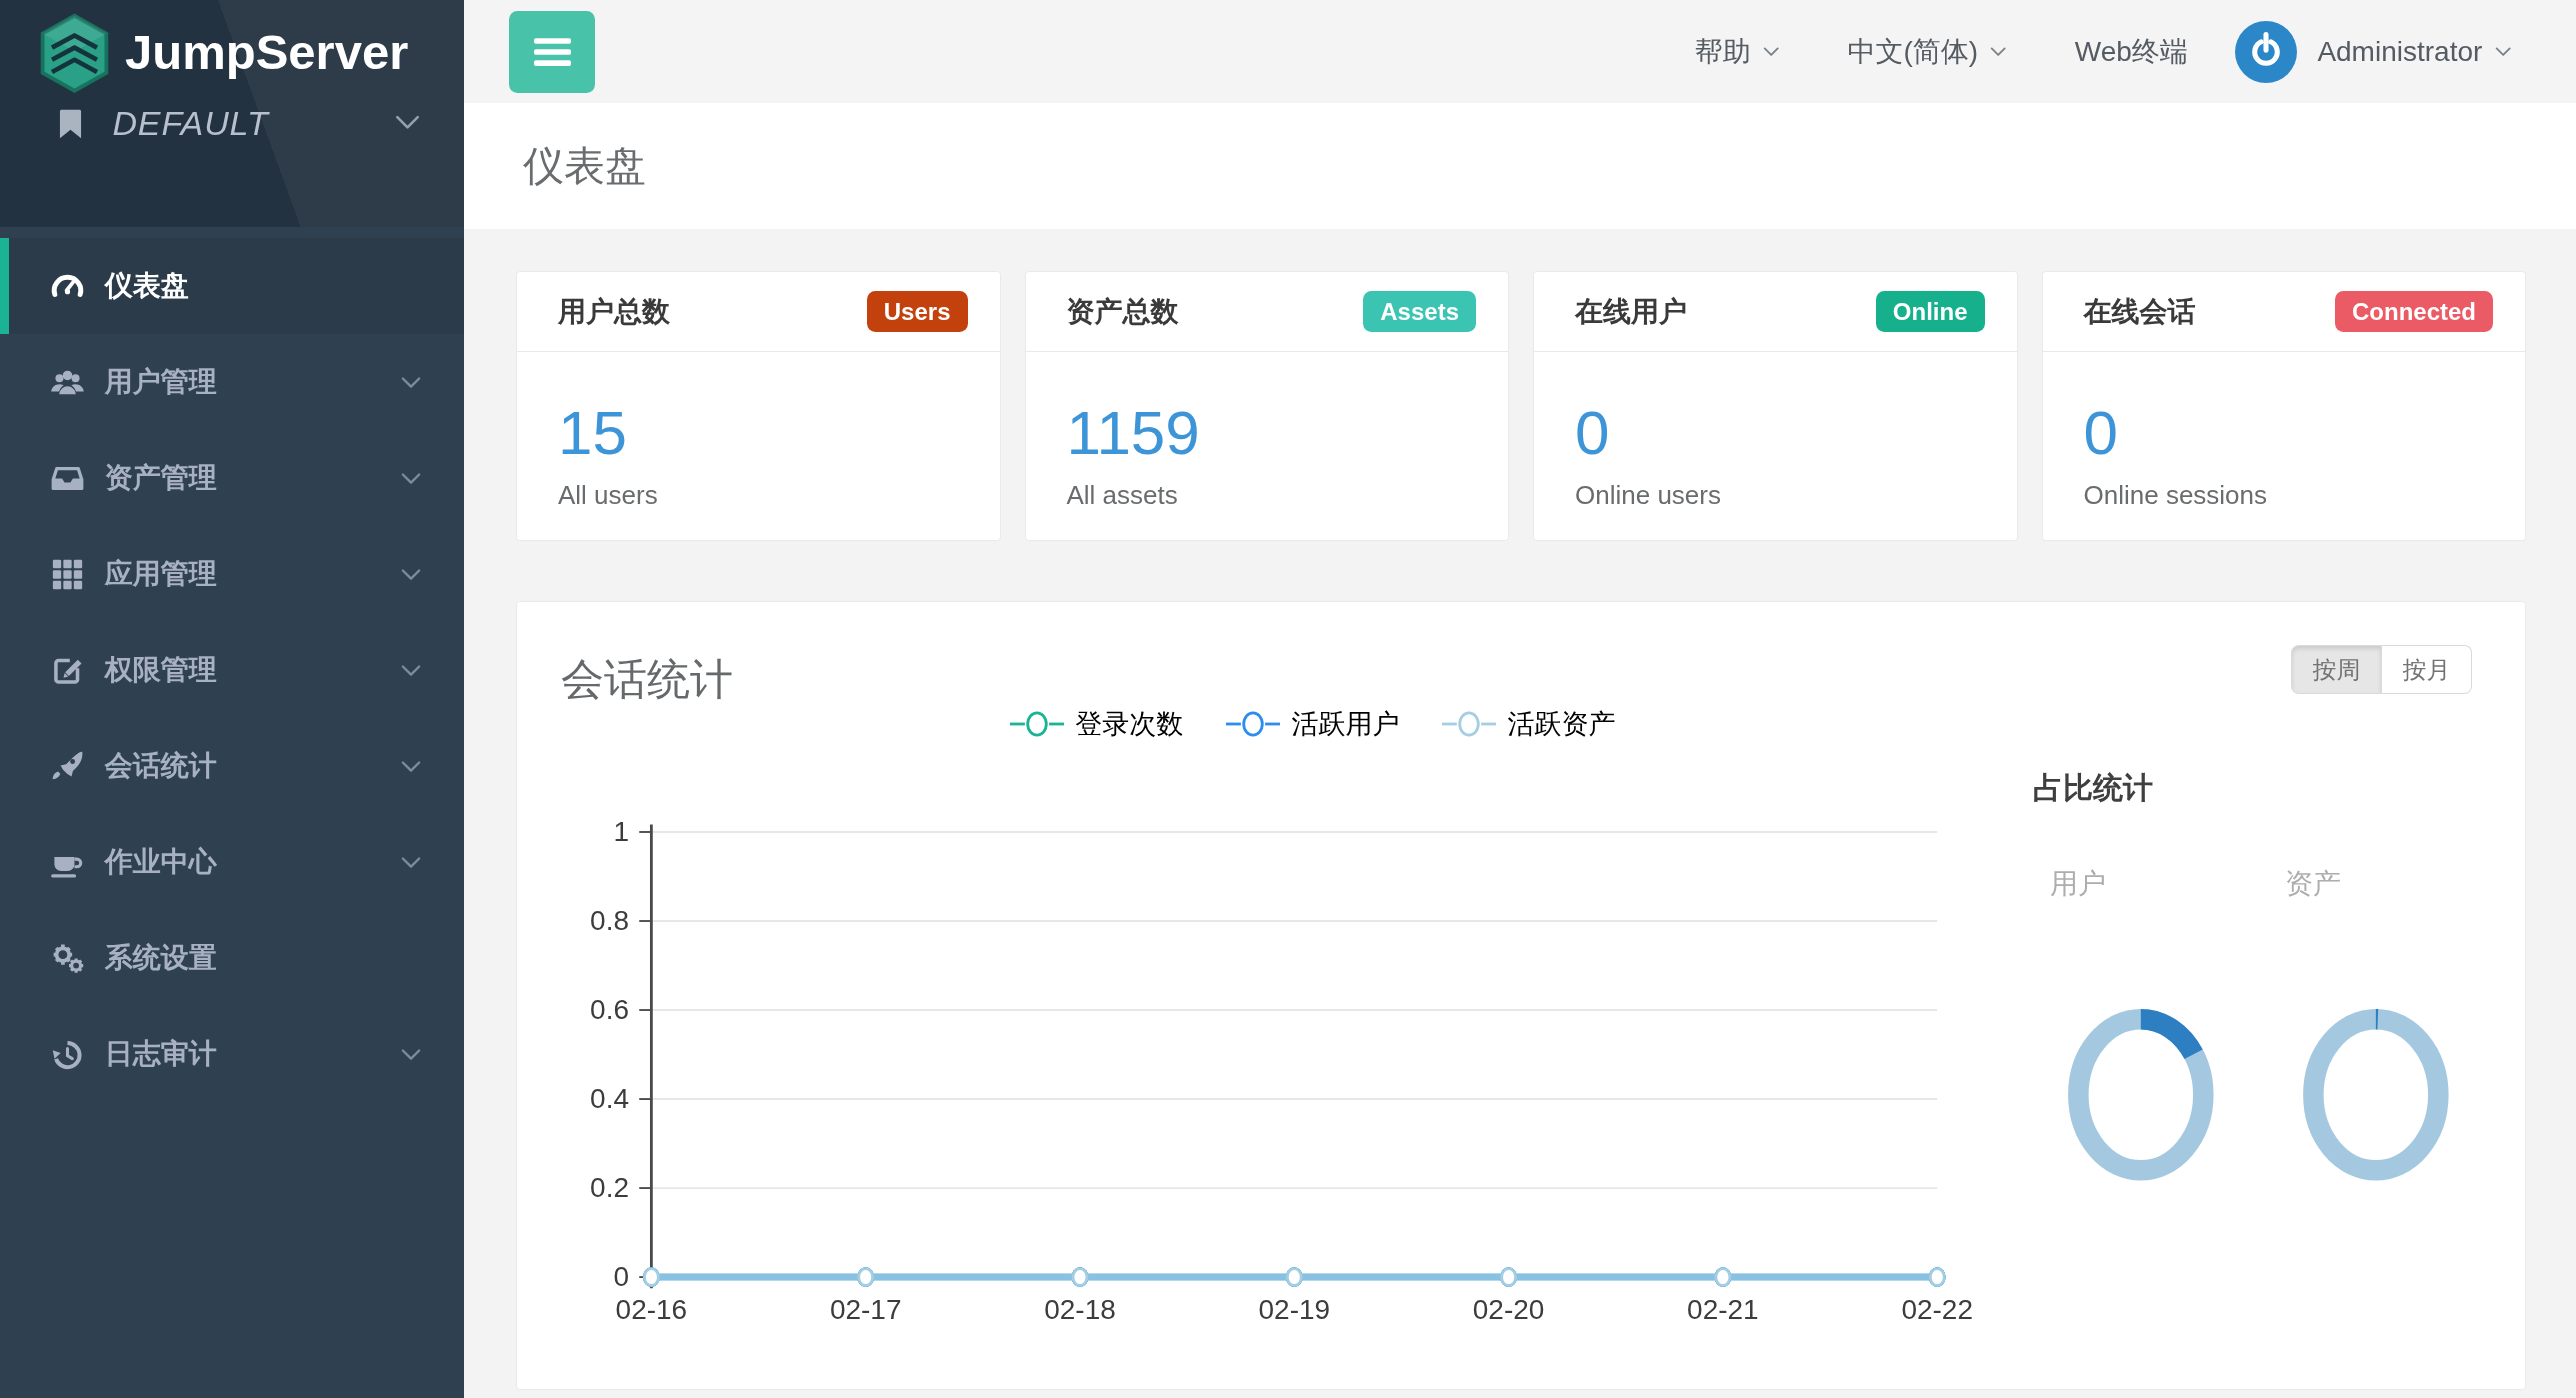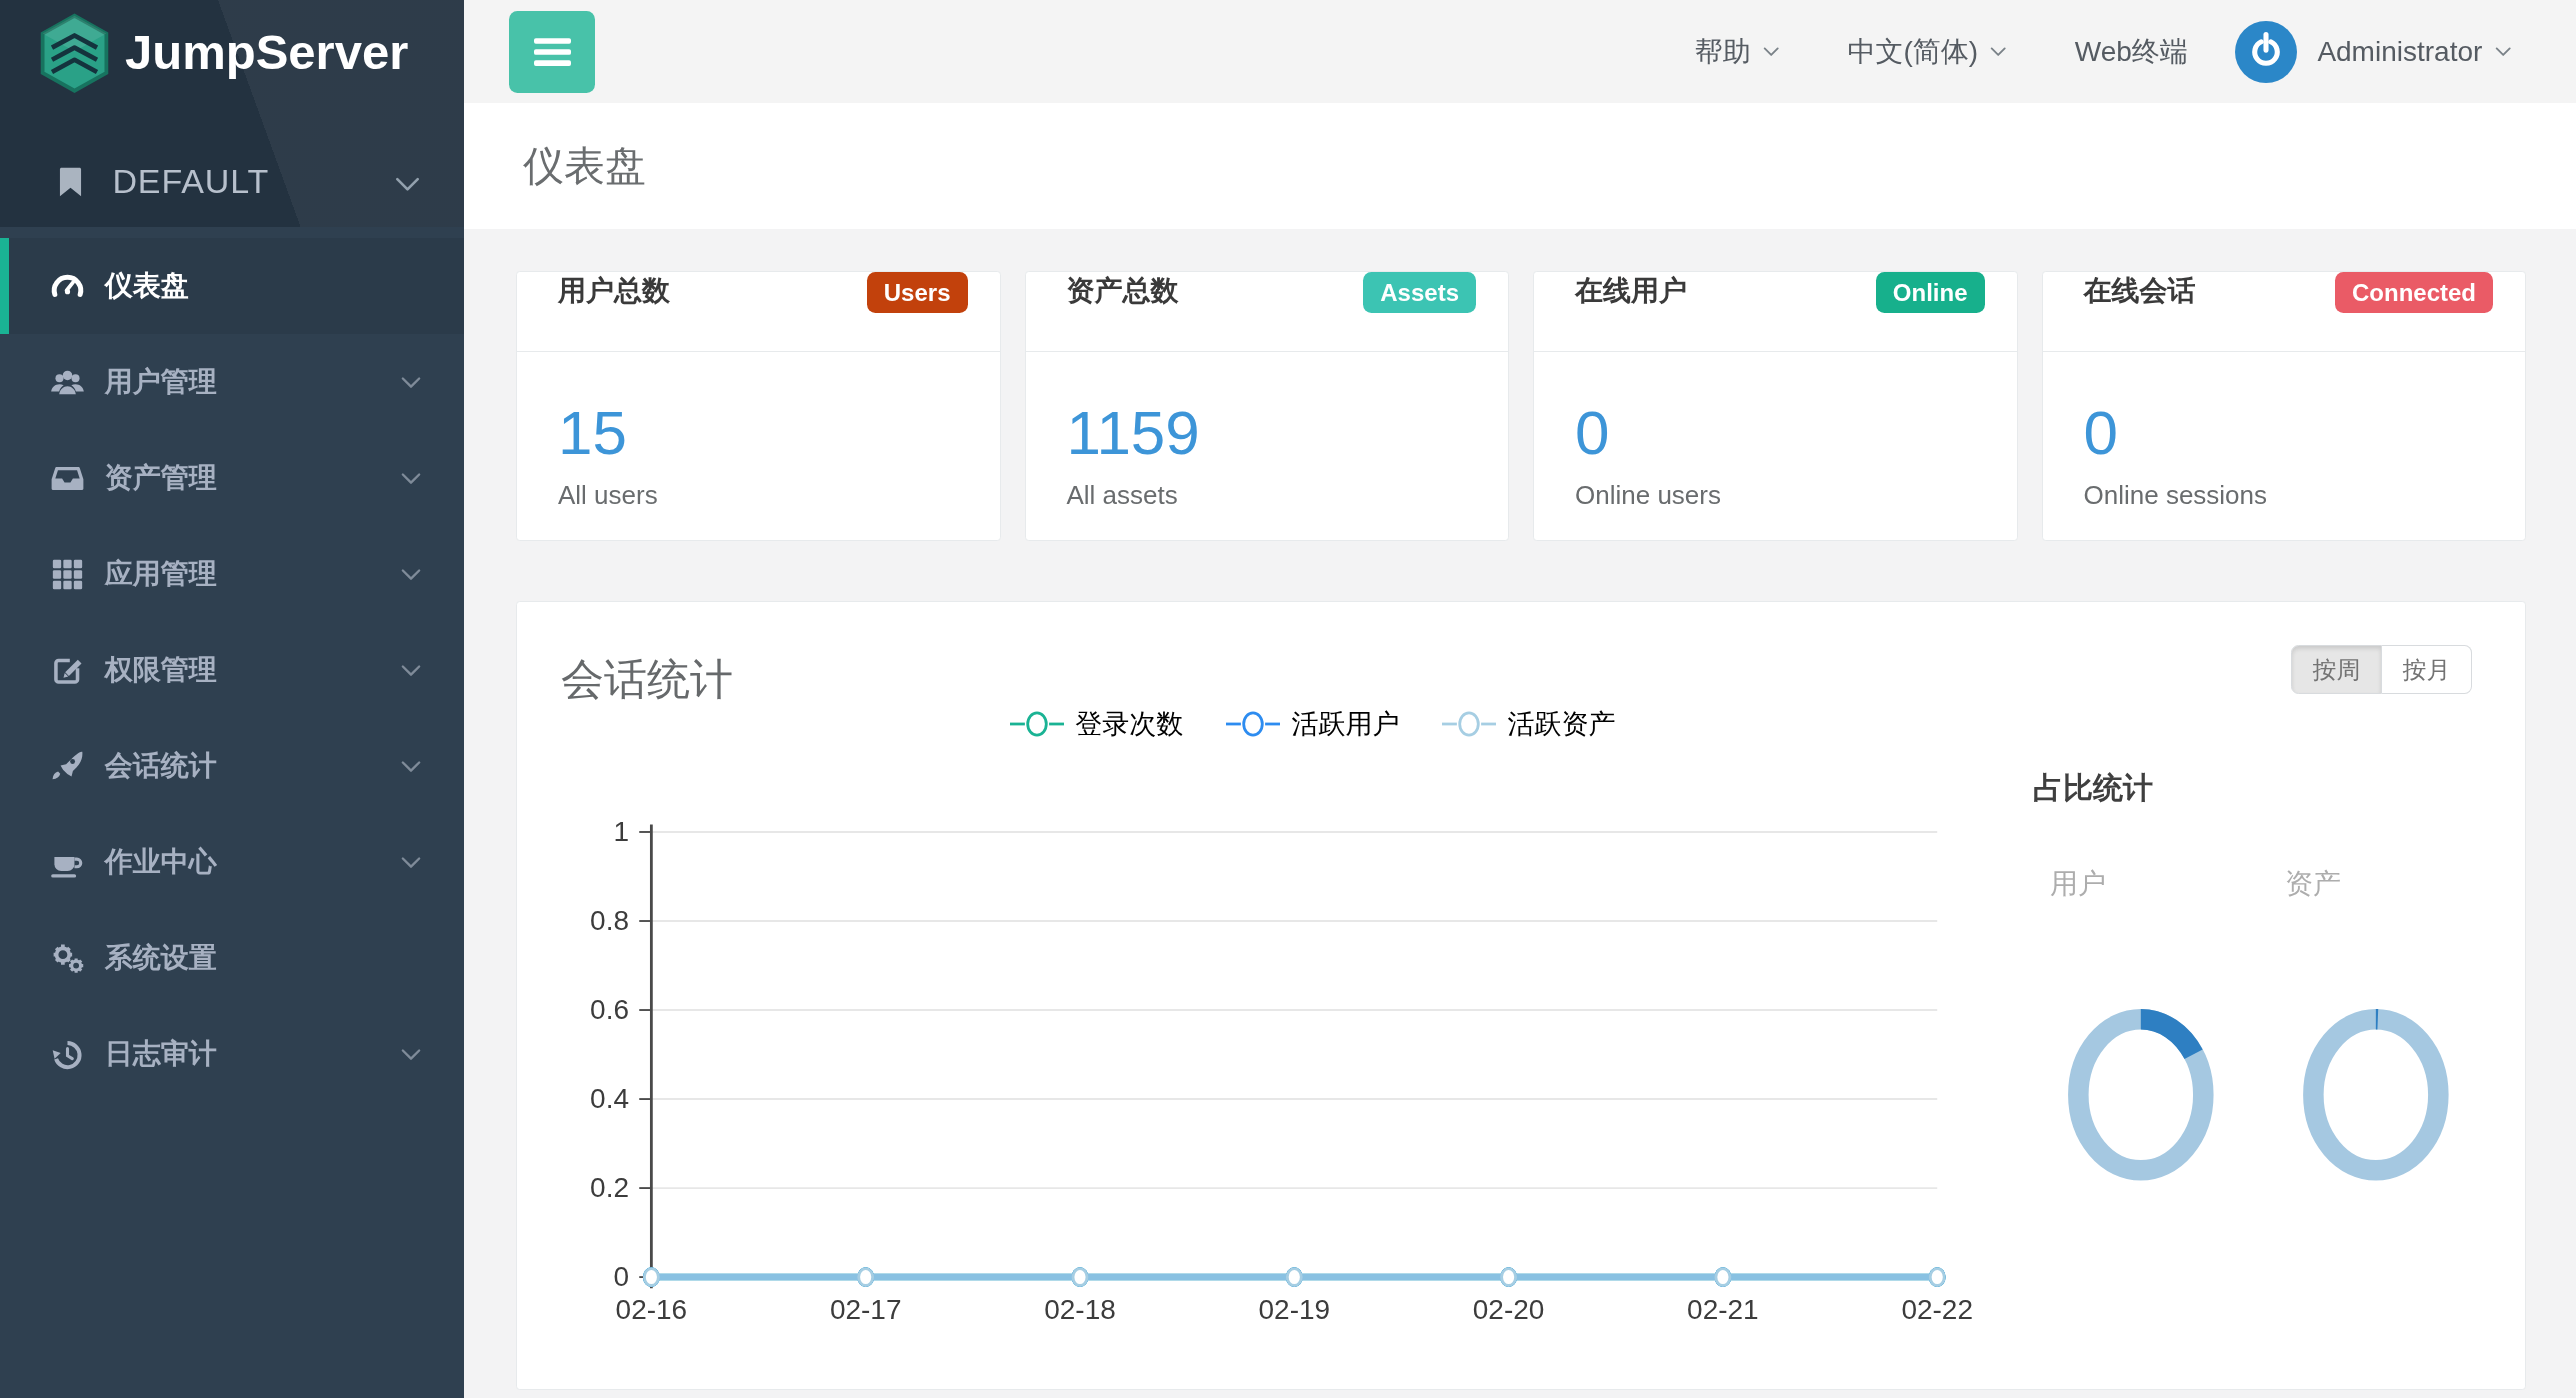--- a/index.html
+++ b/index.html
@@ -6,21 +6,21 @@
   body{font-family:"Liberation Sans","DejaVu Sans",sans-serif;background:#f3f3f4;}
   .app{position:relative;width:2576px;height:1399px;overflow:hidden;background:var(--content-bg,#f3f3f4);}
 
   
   .sidebar{position:absolute;left:0;top:0;width:464px;height:1399px;background:var(--sidebar-bg,#2f4050);}
   .sidebar-header{height:227px;background:var(--sidebar-header-bg,#233240);
     background-image:linear-gradient(250deg, rgba(255,255,255,.05) 0 45%, rgba(255,255,255,0) 45%);}
   .logo-row{display:flex;align-items:center;height:104px;padding-left:37px;}
   .logo-hex{width:75px;height:80px;flex:0 0 auto;}
   .logo-text{margin-left:13px;color:#ffffff;font-size:49px;font-weight:bold;letter-spacing:0;}
-  .org-row{display:flex;align-items:flex-end;height:97px;padding:0 39px 0 51px;}
+  .org-row{display:flex;align-items:flex-start;height:97px;padding:0 39px 0 51px;font-style:italic;}
   .org-icon{width:39px;height:39px;color:#aab4c0;}
   .org-icon svg,.mi-icon svg,.mi-chevron svg,.org-chevron svg,.nav-chevron svg{width:100%;height:100%;display:block;}
   .org-label{flex:1;margin-left:22.4px;color:#b7c0cc;font-size:34px;font-weight:400;letter-spacing:0.9px;}
   .org-chevron{width:35px;height:35px;color:#93a1ae;}
   .menu{padding-top:11.2px;}
   .menu-item{position:relative;height:96px;display:flex;align-items:center;padding-left:49px;
     color:var(--sidebar-text,#a7b1c2);font-size:28px;font-weight:600;cursor:pointer;}
   .menu-item .mi-bar{display:none;position:absolute;left:0;top:0;bottom:0;width:9.3px;background:var(--accent,#1ab394);}
   .menu-item.active{color:#ffffff;background:rgba(0,0,0,.07);}
   .menu-item.active .mi-bar{display:block;}
@@ -42,21 +42,21 @@
   .avatar{width:62px;height:62px;flex:0 0 auto;}
 
   
   .page-heading{height:126px;background:#ffffff;display:flex;align-items:center;padding-left:59px;}
   .page-title{font-size:41px;font-weight:300;color:#6a6d6f;}
 
   
   .content{padding:42px 50px 0 52px;}
   .cards{display:grid;grid-template-columns:repeat(4,1fr);gap:24px;}
   .stat-card{background:#ffffff;border:0.9px solid var(--panel-border,#e7eaec);border-radius:3.7px;height:270px;box-sizing:border-box;}
-  .stat-head{height:79px;display:flex;align-items:flex-start;justify-content:space-between;
+  .stat-head{height:79px;display:flex;align-items:center;justify-content:space-between;
     padding:0 32px 0 41px;border-bottom:0.9px solid var(--panel-border,#e7eaec);}
   .stat-title{font-size:28px;font-weight:700;color:#3a3a3a;}
   .stat-badge{color:#ffffff;font-size:24px;font-weight:700;padding:6.5px 17px;border-radius:8.4px;}
   .stat-body{padding:37px 41px 0;}
   .stat-value{font-size:62px;line-height:62px;color:var(--stat-blue,#3d95d8);margin-top:13px;}
   .stat-label{font-size:26px;color:#696c6e;margin-top:16px;}
 
   
   .panel{position:relative;margin-top:60px;height:789px;background:#ffffff;
     border:0.9px solid var(--panel-border,#e7eaec);border-radius:3.7px;box-sizing:border-box;}

